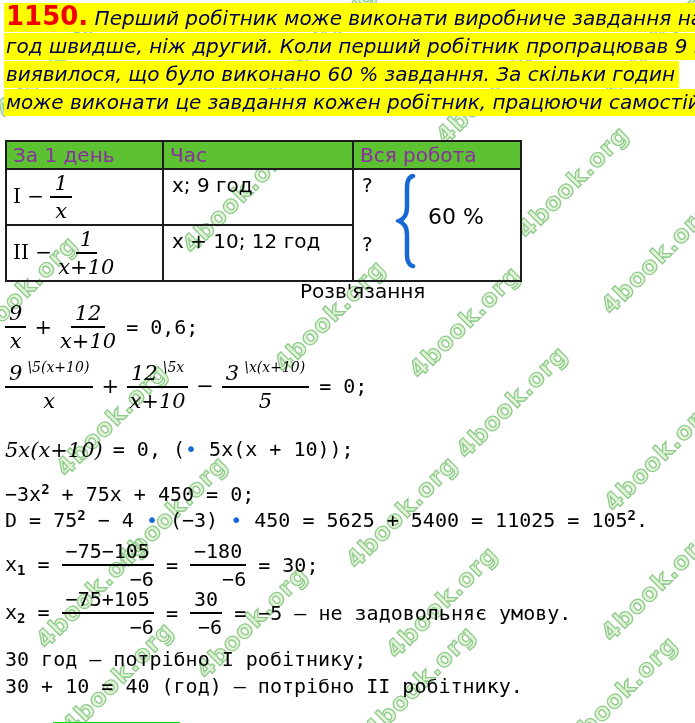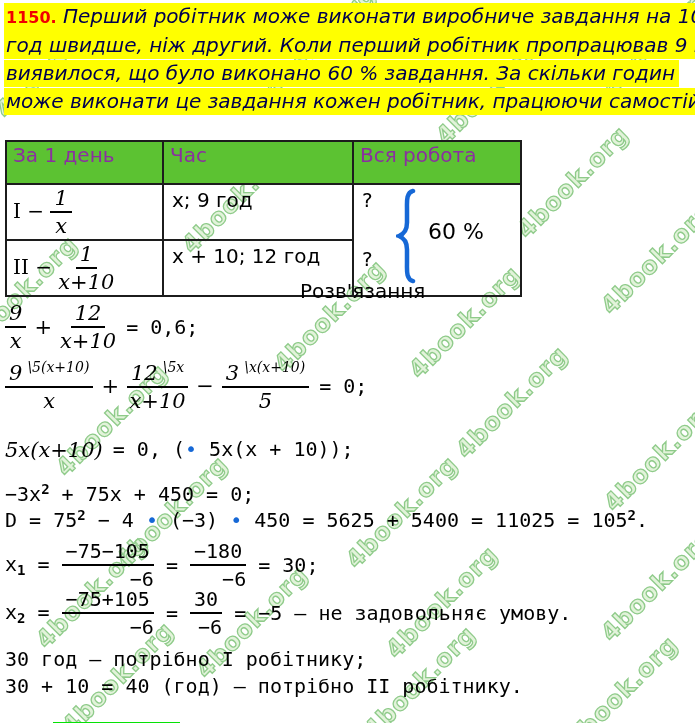--- a/index.html
+++ b/index.html
@@ -9,27 +9,27 @@
   
   .wm{position:absolute;transform:translate(-50%,-50%) rotate(-45deg);
       font:700 24px "DejaVu Sans",sans-serif;letter-spacing:1px;white-space:nowrap;
       color:#e2f3da;-webkit-text-stroke:1.3px #8fcb8a;pointer-events:none;z-index:0;}
 
   
   .problem{position:absolute;left:4px;top:3px;width:691px;z-index:2;}
   .pline{white-space:nowrap;line-height:27px;}
   .hl{background:#ffff00;display:inline-block;padding:1px 4px 2px 2px;
       font:italic 20px/24px "DejaVu Sans",sans-serif;color:#00004f;}
-  .pnum{font-style:normal;font-weight:700;color:#f10000;font-size:16px;}
+  .pnum{font-style:normal;font-weight:700;color:#f10000;font-size:26px;}
 
   
   .tbl{position:absolute;left:5px;top:140px;border-collapse:collapse;table-layout:fixed;z-index:2;background:transparent;}
   .tbl th,.tbl td{border:2px solid #1c1c1c;}
   .tbl th{background:#5cc232;color:#8b2fa0;font:20px "DejaVu Sans",sans-serif;
-          font-weight:400;text-align:left;padding:1px 6px 16px;height:24px;margin-left:28px;}
+          font-weight:400;text-align:left;padding:1px 6px 1px;height:24px;margin-left:28px;}
   .td1{font:italic 20px "DejaVu Serif",serif;padding-left:6px;vertical-align:middle;}
   .roman{font-style:normal;}
   .td2{font:20px "DejaVu Sans",sans-serif;padding:3px 0 0 8px;vertical-align:top;}
   .td3{position:relative;vertical-align:top;}
   .q{position:absolute;font:20px "DejaVu Sans",sans-serif;}
   .q1{left:8px;top:3px;} .q2{left:8px;top:62px;}
   .brace{position:absolute;left:42px;top:3px;width:24px;height:96px;}
   .pct{position:absolute;left:74px;top:34px;font:22px "DejaVu Sans",sans-serif;}
 
   

